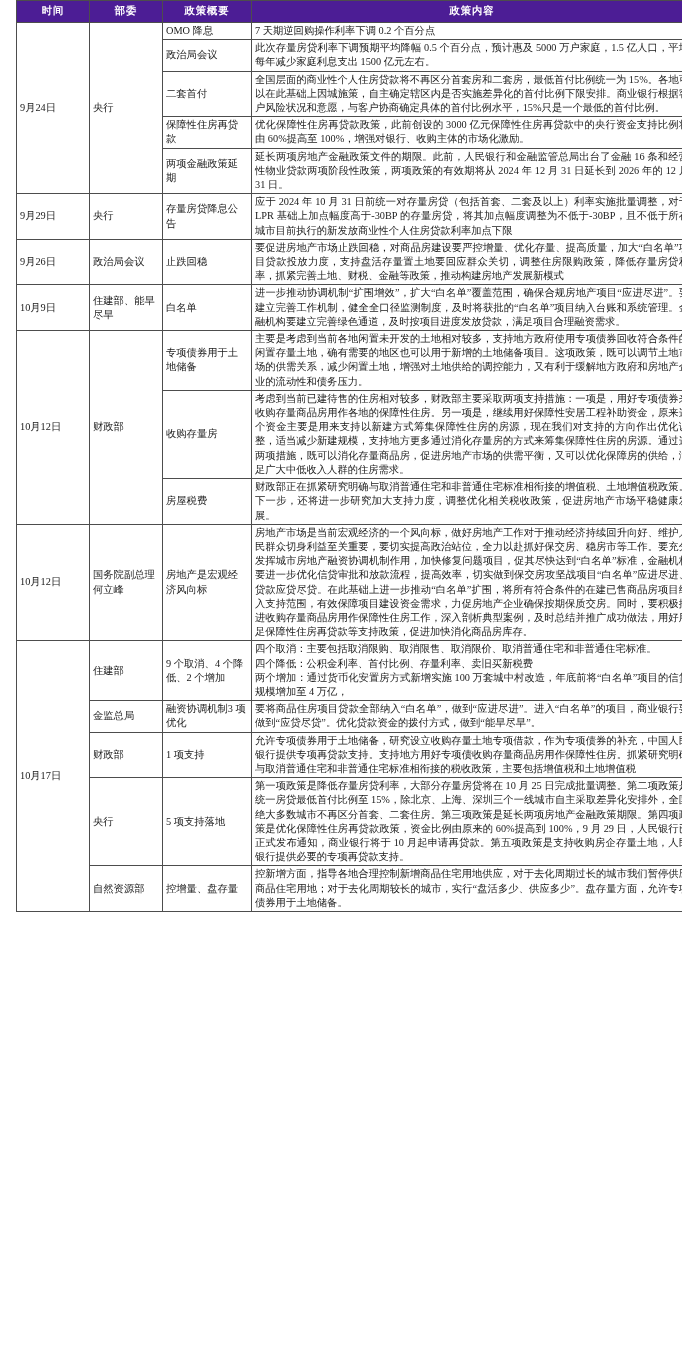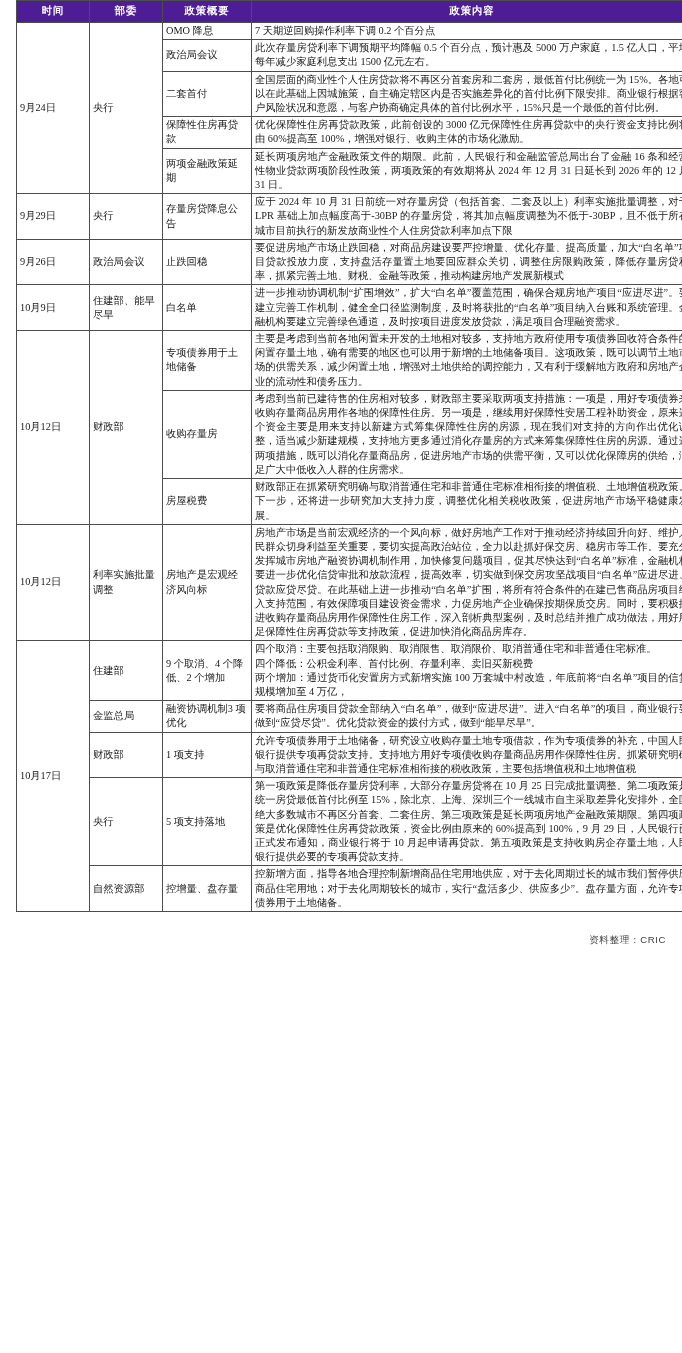--- a/index.html
+++ b/index.html
@@ -162,21 +162,21 @@
           </td>
         </tr>
         <tr>
           <td class="c-brief">房屋税费</td>
           <td class="c-body">
             <p>财政部正在抓紧研究明确与取消普通住宅和非普通住宅标准相衔接的增值税、土地增值税政策。下一步，还将进一步研究加大支持力度，调整优化相关税收政策，促进房地产市场平稳健康发展。</p>
           </td>
         </tr>
         <tr>
           <td class="c-time">10月12日</td>
-          <td class="c-dept">利率实施批量调整</td>
+          <td class="c-dept">国务院副总理何立峰</td>
           <td class="c-brief">房地产是宏观经济风向标</td>
           <td class="c-body">
             <p>房地产市场是当前宏观经济的一个风向标，做好房地产工作对于推动经济持续回升向好、维护人民群众切身利益至关重要，要切实提高政治站位，全力以赴抓好保交房、稳房市等工作。要充分发挥城市房地产融资协调机制作用，加快修复问题项目，促其尽快达到“白名单”标准，金融机构要进一步优化信贷审批和放款流程，提高效率，切实做到保交房攻坚战项目“白名单”应进尽进、贷款应贷尽贷。在此基础上进一步推动“白名单”扩围，将所有符合条件的在建已售商品房项目纳入支持范围，有效保障项目建设资金需求，力促房地产企业确保按期保质交房。同时，要积极推进收购存量商品房用作保障性住房工作，深入剖析典型案例，及时总结并推广成功做法，用好用足保障性住房再贷款等支持政策，促进加快消化商品房库存。</p>
           </td>
         </tr>
         <tr>
           <td class="c-time" rowspan="5">10月17日</td>
           <td class="c-dept">住建部</td>
           <td class="c-brief">9 个取消、4 个降低、2 个增加</td>
           <td class="c-body">
@@ -209,15 +209,14 @@
         <tr>
           <td class="c-dept">自然资源部</td>
           <td class="c-brief">控增量、盘存量</td>
           <td class="c-body">
             <p>控新增方面，指导各地合理控制新增商品住宅用地供应，对于去化周期过长的城市我们暂停供应商品住宅用地；对于去化周期较长的城市，实行“盘活多少、供应多少”。盘存量方面，允许专项债券用于土地储备。</p>
           </td>
         </tr>
       </tbody>
   </table>
 
-  <div class="footer-note">资料整理：CRIC</div>
 
 </div>
 
 </body></html>

